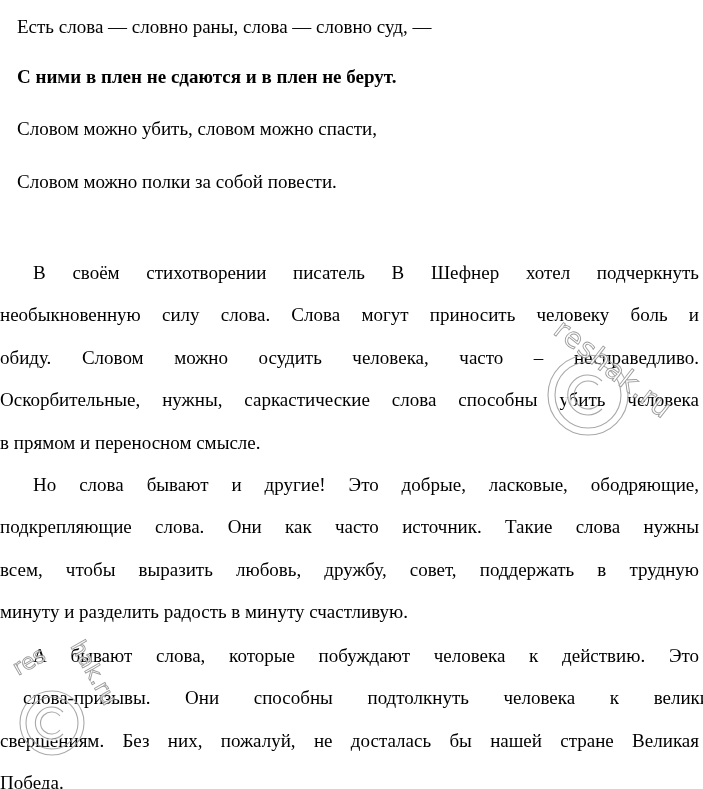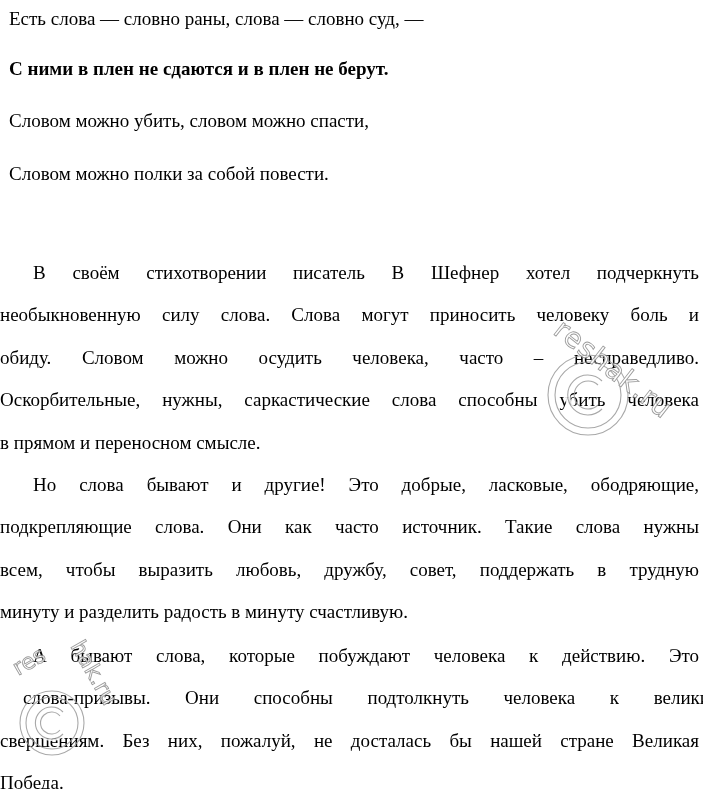--- a/index.html
+++ b/index.html
@@ -26,21 +26,21 @@
       position: absolute;
       left: 1px;
       top: 0;
       width: 700px;
     }
     .poem-line {
       font-size: 19px;
       line-height: 22px;
       height: 22px;
       white-space: nowrap;
-      margin: 8px;
+      margin: 16px;
       position: absolute;
       left: 0;
     }
     .para {
       font-size: 19px;
       margin: 0;
       position: absolute;
       left: 0;
       width: 699px;
     }

